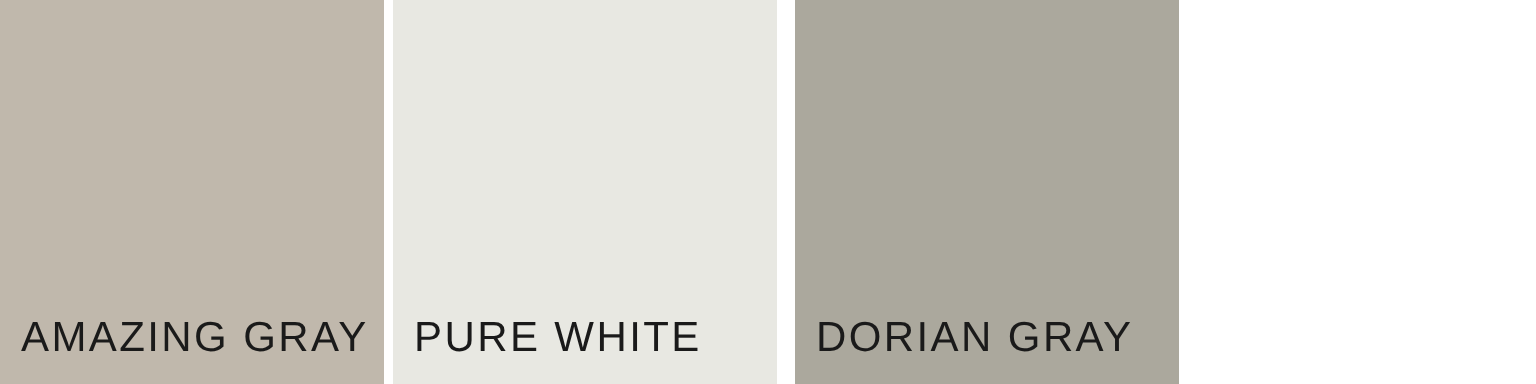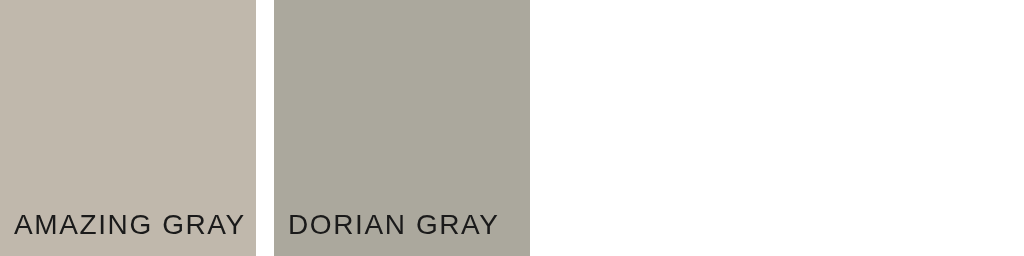--- a/index.html
+++ b/index.html
@@ -50,18 +50,21 @@
   }
 </style>
 </head>
 <body>
 
 <div id="palette" style="width: 888px; height: 256px; background: rgb(255, 255, 255);">
     <div class="swatch" style="width: 256px; background: rgb(192, 184, 172);">
       <span class="swatch-label" style="color: rgb(26, 26, 26);">AMAZING GRAY</span>
     </div>
     <div class="gap" style="width: 6px; background: rgb(255, 255, 255);"></div>
+    <div class="swatch" style="width: 256px; background: rgb(232, 232, 226);">
+      <span class="swatch-label" style="color: rgb(26, 26, 26);">PURE WHITE</span>
+    </div>
     <div class="gap" style="width: 6px; background: rgb(255, 255, 255);"></div>
     <div class="gap" style="width: 6px; background: rgb(255, 255, 255);"></div>
     <div class="swatch" style="width: 256px; background: rgb(171, 168, 157);">
       <span class="swatch-label" style="color: rgb(26, 26, 26);">DORIAN GRAY</span>
     </div>
   </div>
 
 </body></html>

